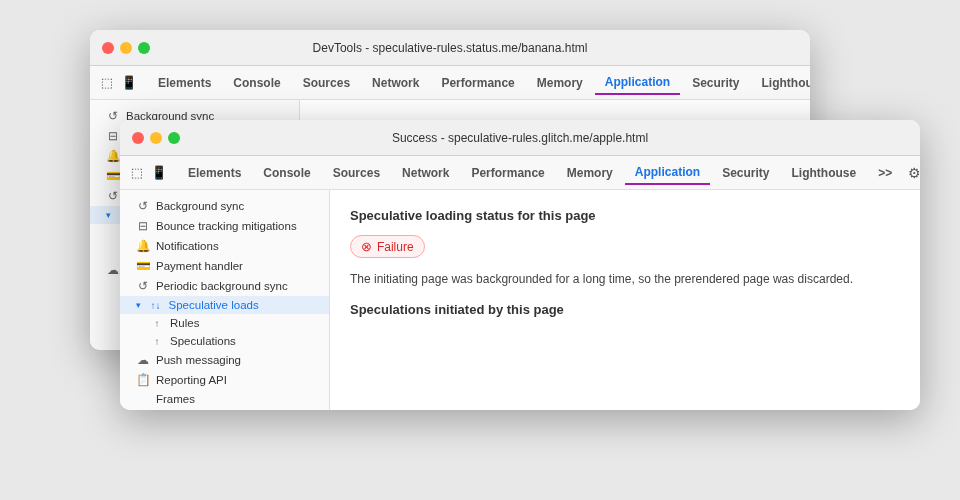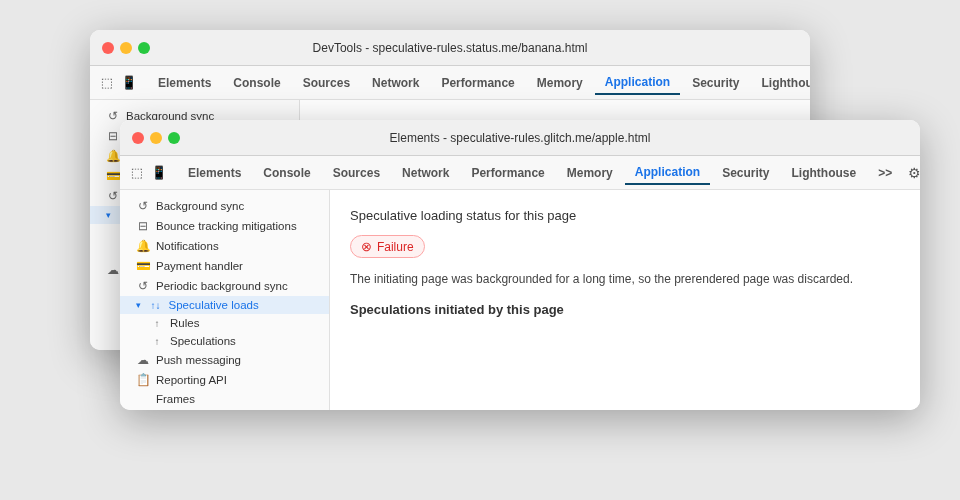--- a/index.html
+++ b/index.html
@@ -108,21 +108,21 @@
       font-size: 12px;
       color: #555;
       cursor: pointer;
       border-radius: 4px;
       white-space: nowrap;
       font-weight: bold;
     }
 
     .tab.active {
       color: #1a73e8;
-      border-bottom: 2px solid #0c4a6e;
+      border-bottom: 2px solid #a21caf;
       border-radius: 0;
       margin-bottom: -1px;
     }
 
     .toolbar-right {
       margin-left: auto;
       display: flex;
       gap: 6px;
       align-items: center;
     }
@@ -191,21 +191,21 @@
 
     .main-content {
       flex: 1;
       padding: 18px 20px;
       overflow-y: auto;
       background: #ffffff;
     }
 
     .section-title {
       font-size: 13px;
-      font-weight: 400;
+      font-weight: 700;
       color: #333;
       margin-bottom: 12px;
     }
 
     .badge {
       display: inline-flex;
       align-items: center;
       gap: 5px;
       padding: 3px 10px;
       border-radius: 12px;
@@ -335,21 +335,21 @@
 </div>
 
 <div class="window window-front">
 
   <div class="titlebar">
     <div class="traffic-lights">
       <div class="traffic-light tl-red"></div>
       <div class="traffic-light tl-yellow"></div>
       <div class="traffic-light tl-green"></div>
     </div>
-    <span class="titlebar-title">Elements - speculative-rules.glitch.me/apple.html</span>
+    <span class="titlebar-title">Success - speculative-rules.glitch.me/apple.html</span>
   </div>
 
   <div class="toolbar">
     <div class="toolbar-icons">
       <div class="toolbar-icon">⬚</div>
       <div class="toolbar-icon">📱</div>
     </div>
     <div class="tab">Elements</div>
     <div class="tab">Console</div>
     <div class="tab">Sources</div>

